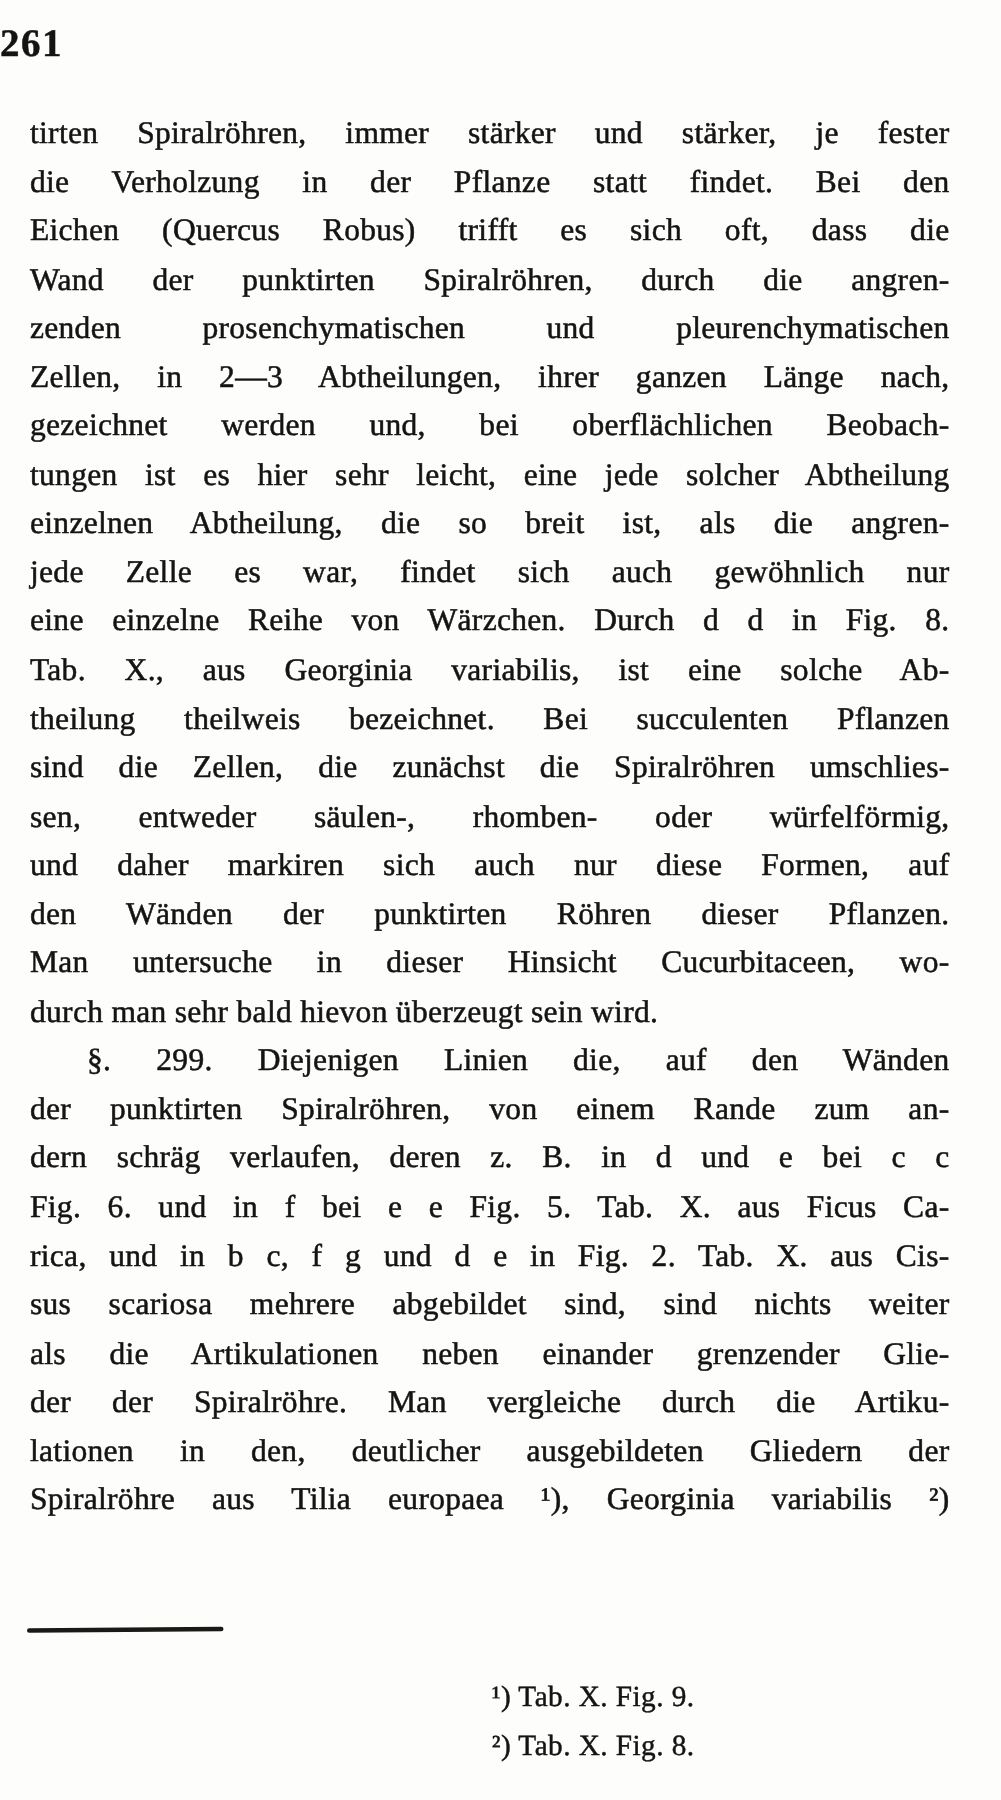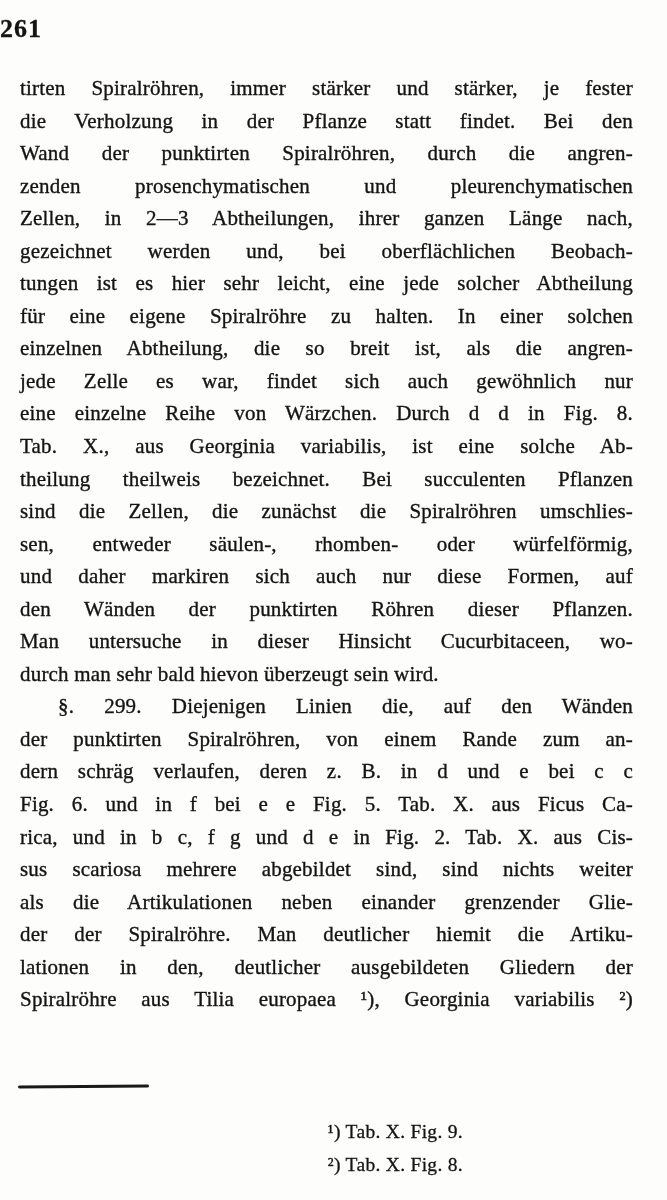--- a/index.html
+++ b/index.html
@@ -65,45 +65,45 @@
 </head>
 <body>
 
 <div class="page">
 
   <div class="page-number">261</div>
 
   <div class="textblock">
     <div class="line">tirten Spiralröhren, immer stärker und stärker, je fester</div>
     <div class="line">die Verholzung in der Pflanze statt findet.  Bei den</div>
+    <div class="line">Eichen (Quercus Robus) trifft es sich oft, dass die</div>
     <div class="line">Wand der punktirten Spiralröhren, durch die angren-</div>
     <div class="line">zenden prosenchymatischen und pleurenchymatischen</div>
     <div class="line">Zellen, in 2—3 Abtheilungen, ihrer ganzen Länge nach,</div>
     <div class="line">gezeichnet werden und, bei oberflächlichen Beobach-</div>
     <div class="line">tungen ist es hier sehr leicht, eine jede solcher Abtheilung</div>
-    <div class="line">für eine eigene Spiralröhre zu halten.  In einer solchen</div>
     <div class="line">einzelnen Abtheilung, die so breit ist, als die angren-</div>
     <div class="line">jede Zelle es war, findet sich auch gewöhnlich nur</div>
     <div class="line">eine einzelne Reihe von Wärzchen.  Durch d d in Fig. 8.</div>
     <div class="line">Tab. X., aus Georginia variabilis, ist eine solche Ab-</div>
     <div class="line">theilung theilweis bezeichnet.  Bei succulenten Pflanzen</div>
     <div class="line">sind die Zellen, die zunächst die Spiralröhren umschlies-</div>
     <div class="line">sen, entweder säulen-, rhomben- oder würfelförmig,</div>
     <div class="line">und daher markiren sich auch nur diese Formen, auf</div>
     <div class="line">den Wänden der punktirten Röhren dieser Pflanzen.</div>
     <div class="line">Man untersuche in dieser Hinsicht Cucurbitaceen, wo-</div>
     <div class="line endpara">durch man sehr bald hievon überzeugt sein wird.</div>
     <div class="line indent">§. 299.  Diejenigen Linien die, auf den Wänden</div>
     <div class="line">der punktirten Spiralröhren, von einem Rande zum an-</div>
     <div class="line">dern schräg verlaufen, deren z. B. in d und e bei c c</div>
     <div class="line">Fig. 6. und in f bei e e Fig. 5. Tab. X.  aus Ficus Ca-</div>
     <div class="line">rica, und in b c, f g und d e in Fig. 2. Tab. X. aus Cis-</div>
     <div class="line">sus scariosa mehrere abgebildet sind, sind nichts weiter</div>
     <div class="line">als die Artikulationen neben einander grenzender Glie-</div>
-    <div class="line">der der Spiralröhre.  Man deutlicher hiemit die Artiku-</div>
+    <div class="line">der der Spiralröhre.  Man vergleiche durch die Artiku-</div>
     <div class="line">lationen in den, deutlicher ausgebildeten Gliedern der</div>
     <div class="line">Spiralröhre aus Tilia europaea ¹), Georginia variabilis ²)</div>
   </div>
 
   <div class="footnote-rule"></div>
 
   <div class="footnotes">
     <div class="footnote">¹) Tab. X. Fig. 9.</div>
     <div class="footnote">²) Tab. X. Fig. 8.</div>
   </div>

